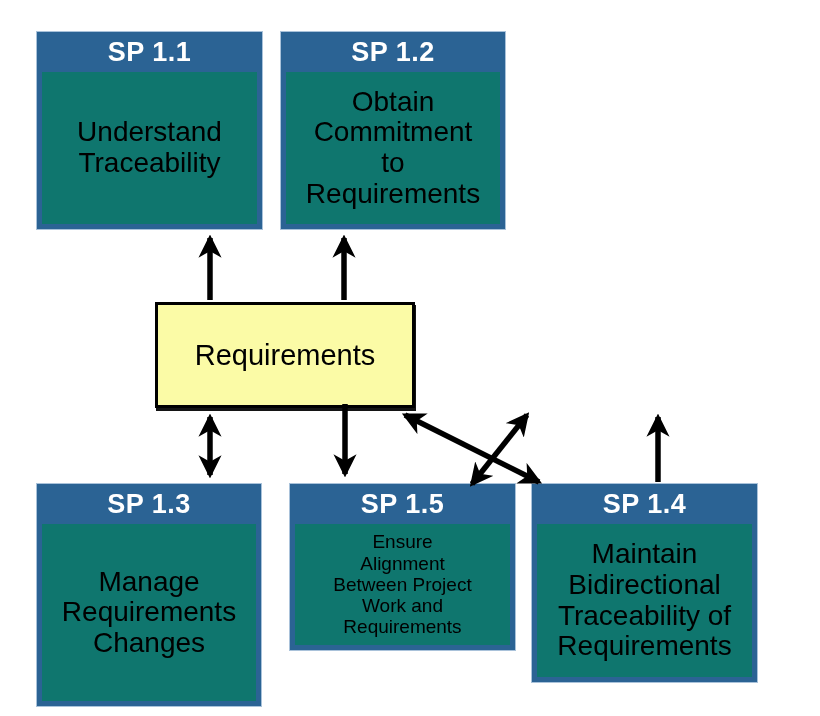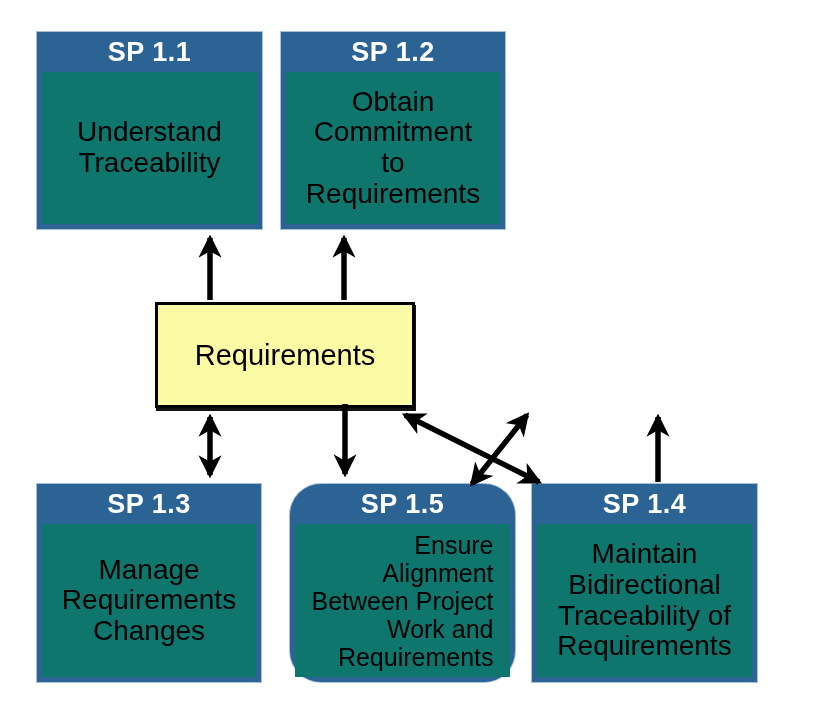--- a/index.html
+++ b/index.html
@@ -13,21 +13,21 @@
   .sp-header {
     height:40px; display:flex; align-items:center; justify-content:center;
     color:#ffffff; font-weight:bold; font-size:27px; letter-spacing:0.5px;
   }
   .sp-body {
     position:absolute; left:5px; right:5px; top:40px; bottom:5px;
     background:#0f766e; display:flex; align-items:center; justify-content:center;
     text-align:center; color:#000000; font-size:28px; line-height:1.09;
     white-space:pre-line;
   }
-  .sp-body.small { font-size:25px; line-height:1.12;text-align:right; }
+  .sp-body.small { font-size:19px; line-height:1.12; }
   .artifact {
     position:absolute; background:#FBFBA6; border:3px solid #000000;
     box-shadow:1px 3px 0 #141414;
     display:flex; align-items:center; justify-content:center;
     text-align:center; color:#000000; font-size:29px; line-height:1.12;
     white-space:pre-line;
   }
   #arrows { position:absolute; left:0; top:0; pointer-events:none; }
 </style>
 </head>
@@ -47,28 +47,28 @@
 Commitment
 to
 Requirements</div>
   </div>
 
   <div class="artifact" style="left:155px; top:302px; width:254px; height:100px;">
     <span>Requirements</span>
   </div>
 
 
-  <div class="sp" style="left:37px; top:484px; width:224px; height:198px;">
+  <div class="sp" style="left:37px; top:484px; width:224px; height:222px;">
     <div class="sp-header">SP 1.3</div>
     <div class="sp-body">Manage
 Requirements
 Changes</div>
   </div>
 
-  <div class="sp" style="left:290px; top:484px; width:225px; height:198px;border-radius:31px;">
+  <div class="sp" style="left:290px; top:484px; width:225px; height:166px;">
     <div class="sp-header">SP 1.5</div>
     <div class="sp-body small">Ensure
 Alignment
 Between Project
 Work and
 Requirements</div>
   </div>
 
   <div class="sp" style="left:532px; top:484px; width:225px; height:198px;">
     <div class="sp-header">SP 1.4</div>

